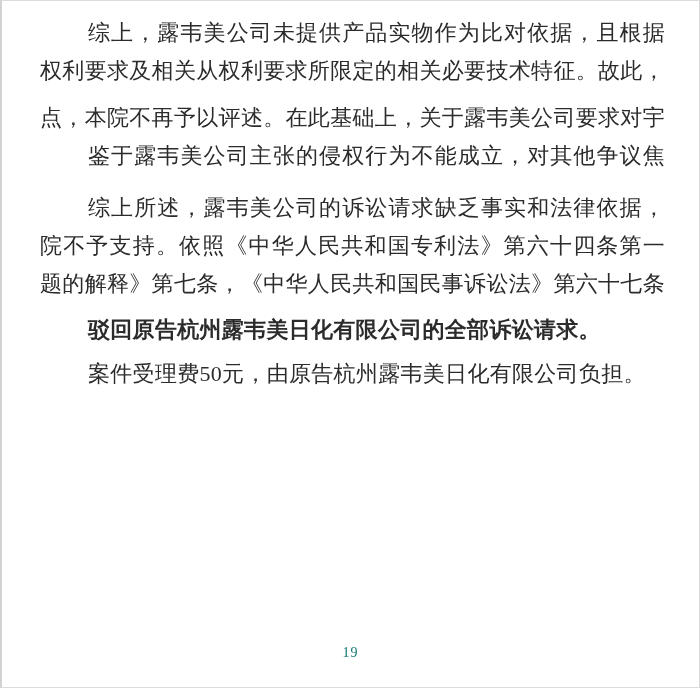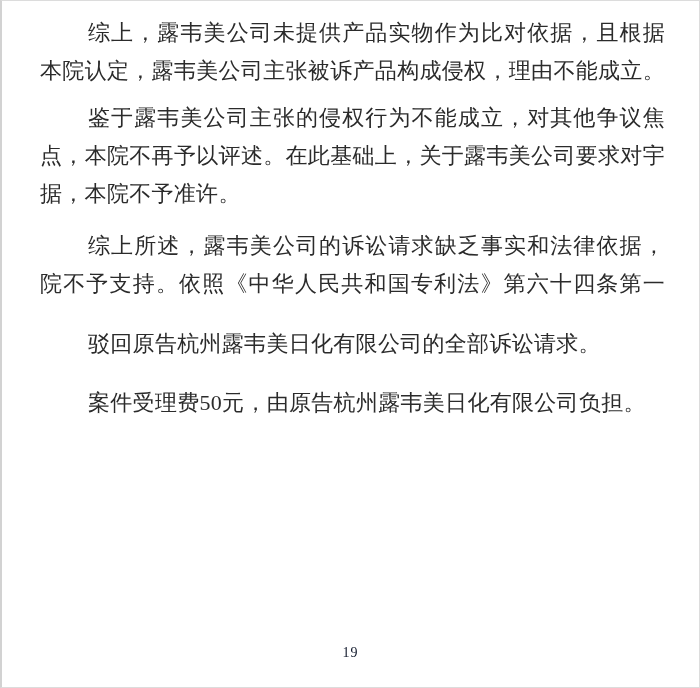--- a/index.html
+++ b/index.html
@@ -20,22 +20,22 @@
     overflow: hidden;
   }
   .text-block {
     padding: 13px 34px 0 38px;
   }
   .para {
     margin: 0;
   }
   .para.p2 { margin-top: 9px; }
   .para.p3 { margin-top: 14px; }
-  .para.p4 { margin-top: 22px; }
-  .para.p5 { margin-top: 21px; }
+  .para.p4 { margin-top: 8px; font-weight: bold; }
+  .para.p5 { margin-top: 6px; }
   .line {
     display: block;
     height: 38px;
     line-height: 38px;
     font-size: 22px;
     overflow: hidden;
     white-space: nowrap;
     text-align: left;
     letter-spacing: 0.3px;
   }
@@ -52,44 +52,44 @@
   }
   .page-footer {
     position: absolute;
     left: 0;
     bottom: 26px;
     width: 100%;
     text-align: center;
   }
   .page-number {
     font-size: 14px;
-    color: #0f172a;
+    color: #0f766e;
     letter-spacing: 1px;
   }
 </style>
 </head>
 <body>
 
 <div class="page">
   <div class="text-block">
 
     <p class="para p1">
       <span class="line jf ind">综上，露韦美公司未提供产品实物作为比对依据，且根据露</span>
-      <span class="line jf">本院认定，露韦美公司主张被诉产品构成侵权，理由不能成立。</span>
+      <span class="line jf">权利要求及相关从权利要求所限定的相关必要技术特征。故此，</span>
     </p>
 
     <p class="para p2">
+      <span class="line jf">点，本院不再予以评述。在此基础上，关于露韦美公司要求对宇</span>
       <span class="line jf ind">鉴于露韦美公司主张的侵权行为不能成立，对其他争议焦</span>
-      <span class="line jf">点，本院不再予以评述。在此基础上，关于露韦美公司要求对宇</span>
-      <span class="line">据，本院不予准许。</span>
     </p>
 
     <p class="para p3">
       <span class="line jf ind">综上所述，露韦美公司的诉讼请求缺乏事实和法律依据，本</span>
       <span class="line jf">院不予支持。依照《中华人民共和国专利法》第六十四条第一款，</span>
+      <span class="line jf">题的解释》第七条，《中华人民共和国民事诉讼法》第六十七条</span>
     </p>
 
     <p class="para p4">
       <span class="line ind">驳回原告杭州露韦美日化有限公司的全部诉讼请求。</span>
     </p>
 
     <p class="para p5">
       <span class="line ind">案件受理费50元，由原告杭州露韦美日化有限公司负担。</span>
     </p>
 

